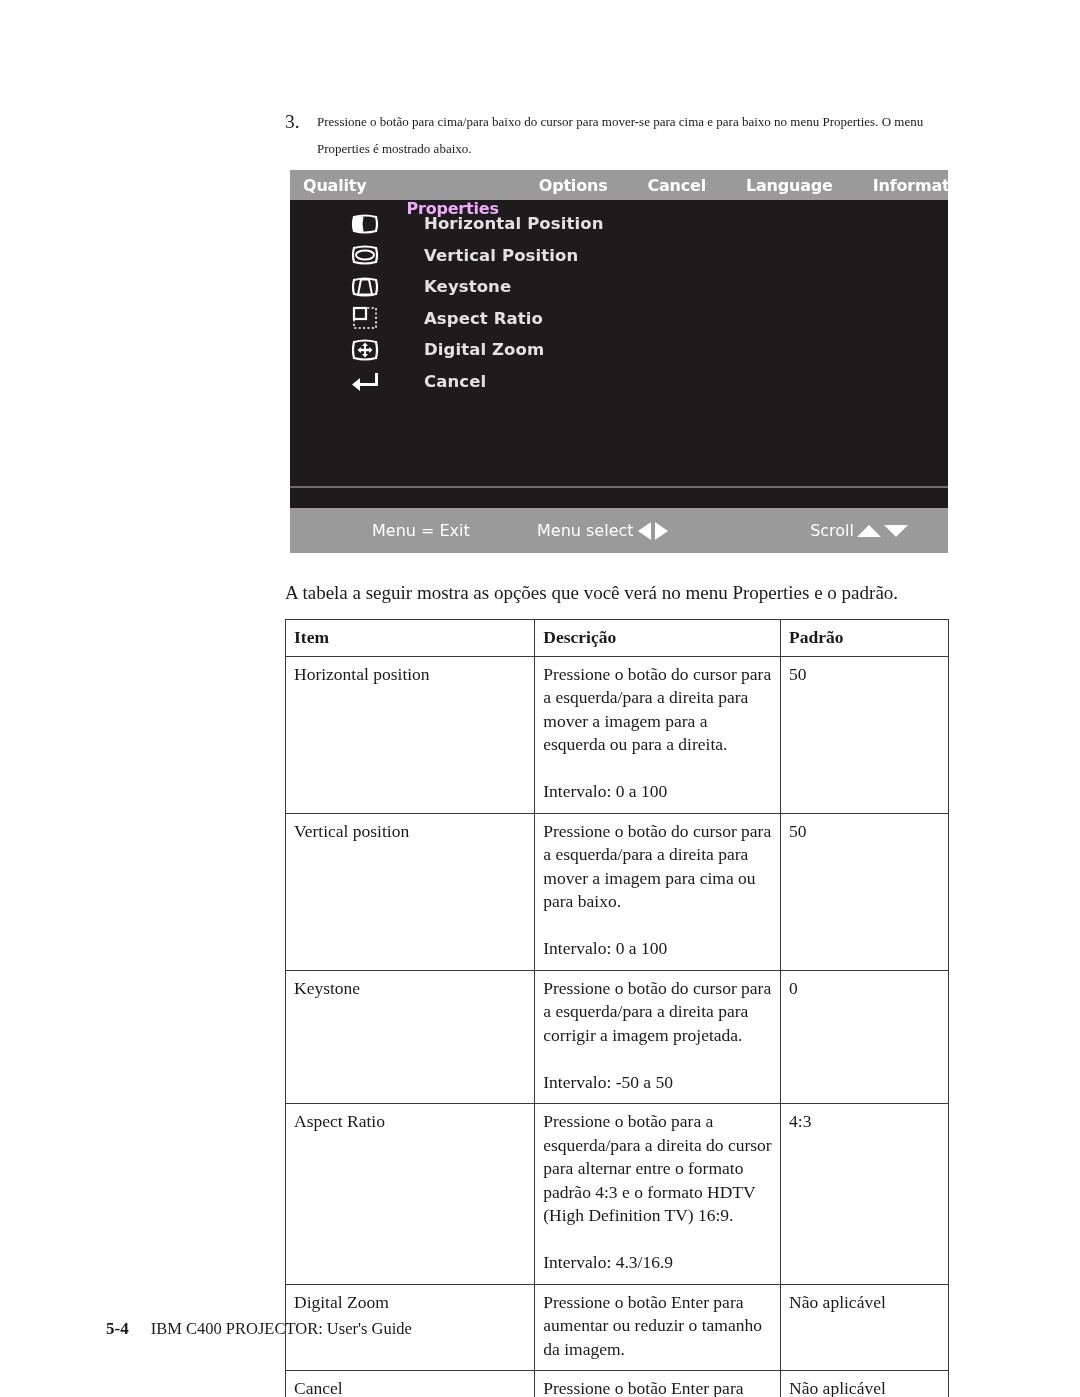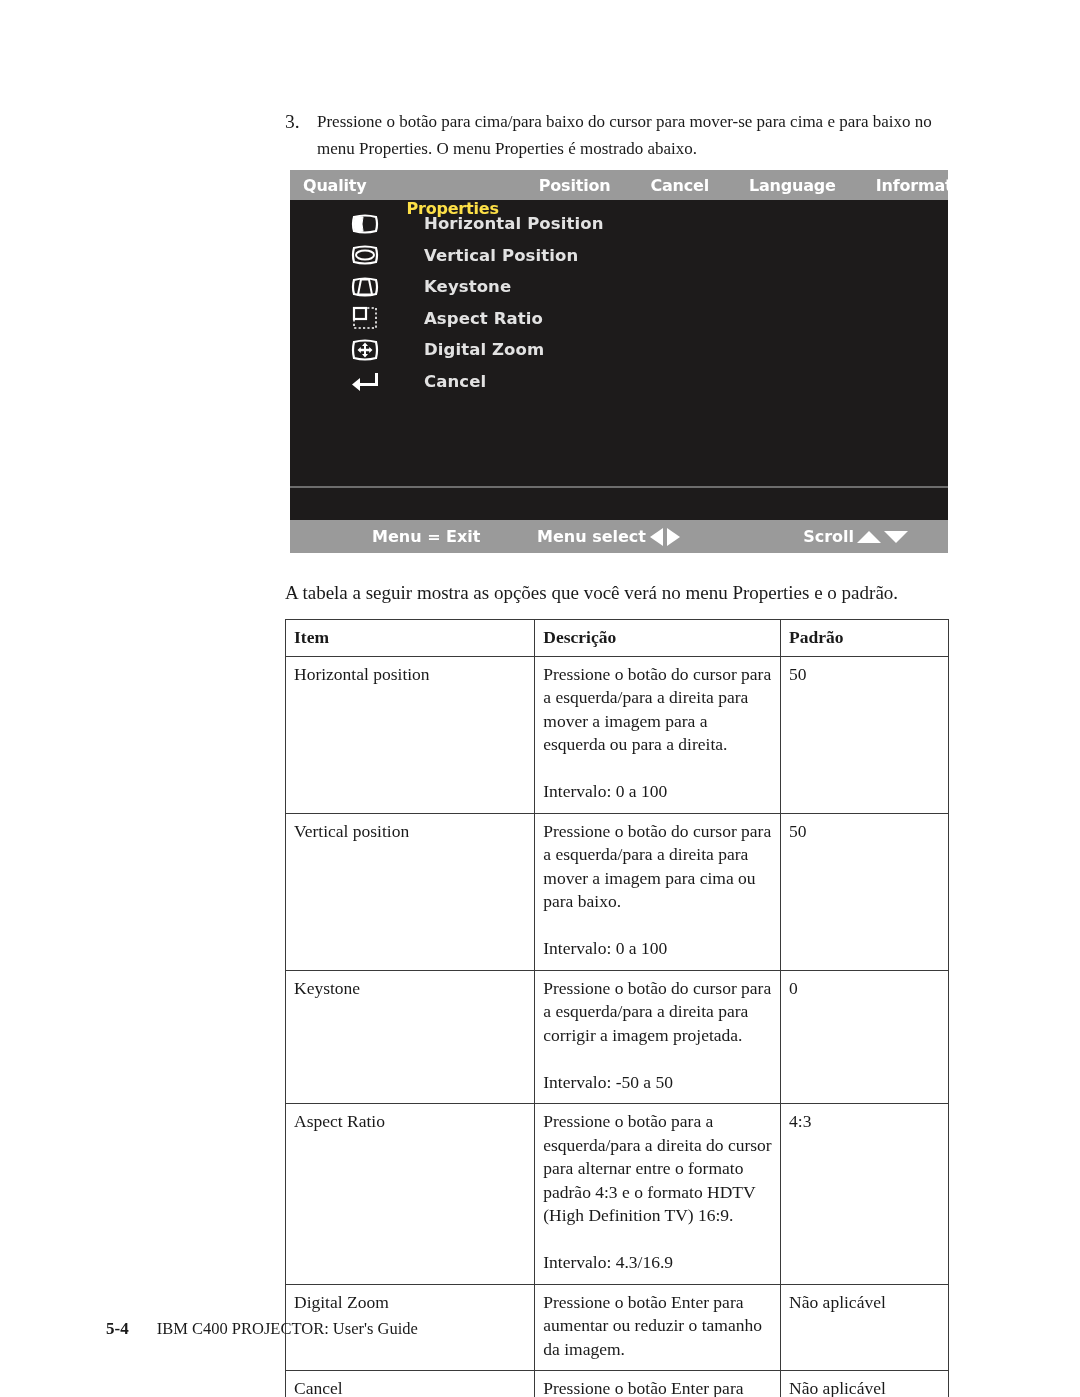--- a/index.html
+++ b/index.html
@@ -25,21 +25,21 @@
     display: flex;
     align-items: flex-start;
   }
   .step-num {
     width: 32px;
     flex: 0 0 32px;
     font-size: 19.5px;
     line-height: 27px;
   }
   .step-text {
-    font-size: 17px;
+    font-size: 13px;
     line-height: 27px;
     text-align: left;
   }
 
   
   .osd {
     position: absolute;
     left: 290px;
     top: 170px;
     width: 658px;
@@ -60,21 +60,21 @@
     justify-content: center;
     color: #ffffff;
     font-size: 16px;
     font-weight: bold;
     letter-spacing: -0.2px;
     padding: 0 13px;
     white-space: nowrap;
   }
   .osd-tab.active {
     background: #1d1b1b;
-    color: #fde047;
+    color: #f0abfc;
     margin-top: 38px;
   }
 
   .osd-items {
     padding-top: 8px;
   }
   .osd-row {
     display: flex;
     align-items: center;
     height: 31.5px;
@@ -103,27 +103,27 @@
     top: 316px;
     width: 100%;
     height: 2px;
     background: #6d6d6d;
   }
   .osd-footer {
     position: absolute;
     left: 0;
     bottom: 0;
     width: 100%;
-    height: 33px;
+    height: 45px;
     background: #9a9a9a;
     display: flex;
     align-items: center;
     color: #ffffff;
     font-size: 16px;
-    font-weight: bold;
+    font-weight: normal;
   }
   .osd-foot-exit   { position: absolute; left: 82px; }
   .osd-foot-select { position: absolute; left: 247px; display: flex; align-items: center; gap: 4px; }
   .osd-foot-scroll { position: absolute; right: 40px;  display: flex; align-items: center; gap: 3px; }
   .tri {
     width: 0; height: 0; display: inline-block;
   }
   .tri-l { border-top: 9px solid transparent; border-bottom: 9px solid transparent; border-right: 13px solid #fff; }
   .tri-r { border-top: 9px solid transparent; border-bottom: 9px solid transparent; border-left: 13px solid #fff; }
   .tri-u { border-left: 12px solid transparent; border-right: 12px solid transparent; border-bottom: 12px solid #fff; }
@@ -169,36 +169,36 @@
 
   
   .pagefoot {
     position: absolute;
     left: 106px;
     top: 1319px;
     font-size: 16.5px;
     display: flex;
     align-items: baseline;
   }
-  .pagefoot .pnum { font-weight: bold; font-size: 17px; margin-right: 28px; }
+  .pagefoot .pnum { font-weight: bold; font-size: 17px; margin-right: 22px; }
 </style>
 </head>
 <body>
 
 <div class="step">
   <div class="step-num">3.</div>
   <div class="step-text">Pressione o botão para cima/para baixo do cursor para mover-se para cima e para baixo no menu Properties. O menu Properties é mostrado abaixo.</div>
 </div>
 
 <div class="osd">
 
   <div class="osd-tabs">
     <div class="osd-tab">Quality</div>
     <div class="osd-tab active">Properties</div>
-    <div class="osd-tab">Position</div>
+    <div class="osd-tab">Options</div>
     <div class="osd-tab">Cancel</div>
     <div class="osd-tab">Language</div>
     <div class="osd-tab">Information</div>
   </div>
 
   <div class="osd-items">
 
     <div class="osd-row">
       <span class="osd-ico">
         <svg width="30" height="22" viewBox="0 0 30 22">

